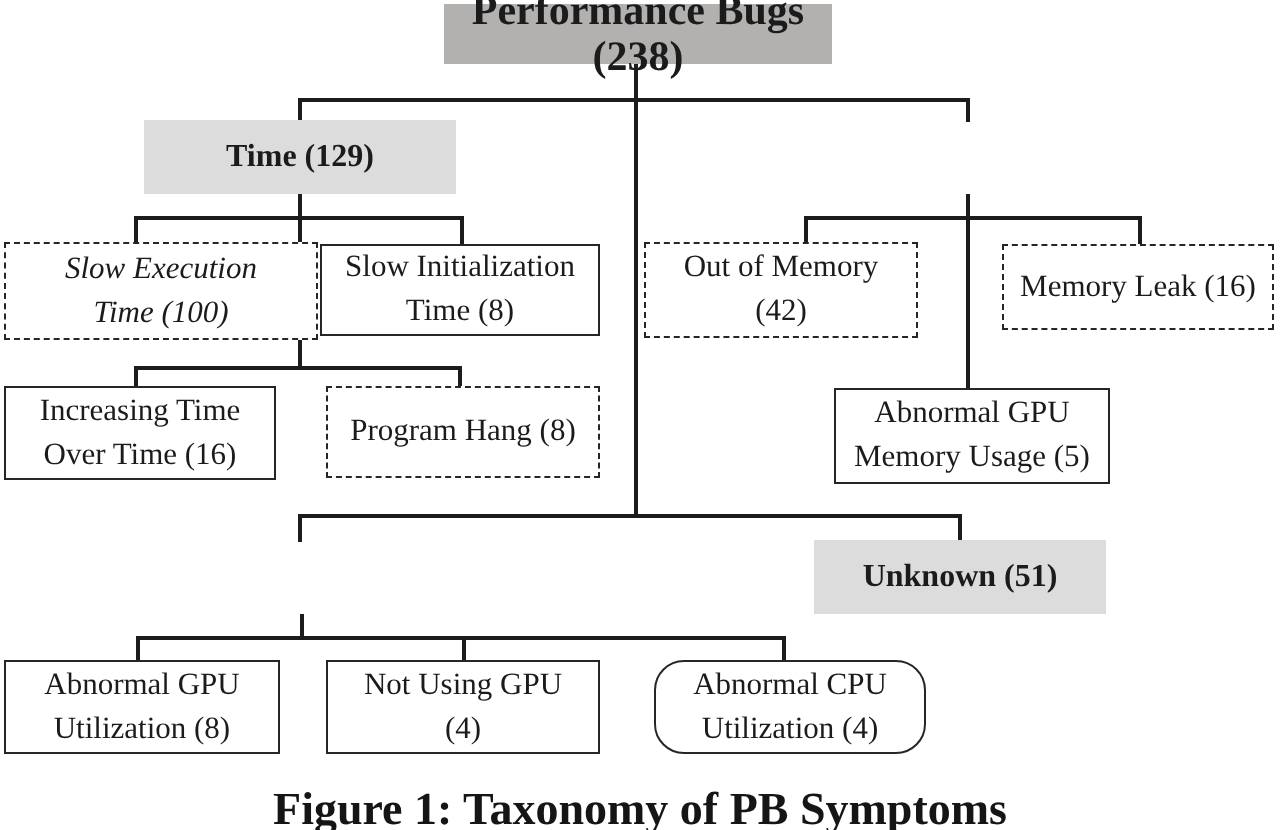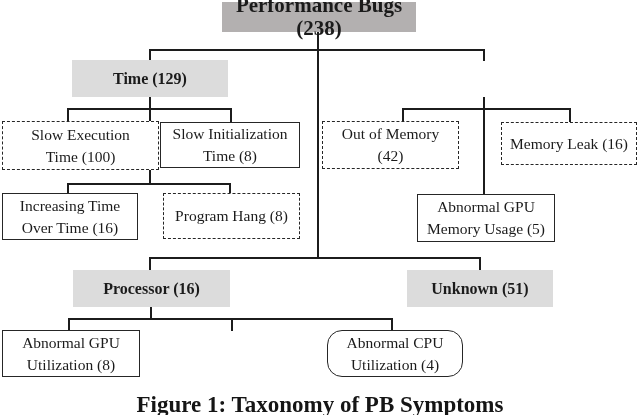--- a/index.html
+++ b/index.html
@@ -20,21 +20,21 @@
   .leaf-dashed{background:#ffffff;border:1.7px dashed #262626;}
   .hline,.vline{position:absolute;background:#1c1c1c;}
   .hline{height:2px;}
   .vline{width:2px;}
   
   #n-root{left:222px;top:2px;width:194px;height:30px;}
   #n-time{left:72px;top:60px;width:156px;height:37px;}
   #n-memory{left:407px;top:60px;width:155px;height:37px;}
   #n-processor{left:73px;top:270px;width:157px;height:37px;}
   #n-unknown{left:407px;top:270px;width:146px;height:37px;}
-  #n-slowexec{left:2px;top:121px;width:157px;height:49px;}
+  #n-slowexec{left:2px;top:121px;width:157px;height:49px;font-style:italic;}
   #n-slowinit{left:160px;top:122px;width:140px;height:46px;}
   #n-oom{left:322px;top:121px;width:137px;height:48px;}
   #n-memleak{left:501px;top:122px;width:136px;height:43px;}
   #n-inctime{left:2px;top:193px;width:136px;height:47px;text-align:center;}
   #n-hang{left:163px;top:193px;width:137px;height:46px;}
   #n-gpumem{left:417px;top:194px;width:138px;height:48px;}
   #n-gpuutil{left:2px;top:330px;width:138px;height:47px;}
   #n-nogpu{left:163px;top:330px;width:137px;height:47px;}
   #n-cpuutil{left:327px;top:330px;width:136px;height:47px;border-radius:15px;}
   .caption{
@@ -71,36 +71,37 @@
 
   <div class="vline" style="left:150px;top:307px;height:13px"></div>
   <div class="hline" style="left:68px;top:318px;width:325px"></div>
   <div class="vline" style="left:68px;top:318px;height:13px"></div>
   <div class="vline" style="left:231px;top:318px;height:13px"></div>
   <div class="vline" style="left:391px;top:318px;height:13px"></div>
 
   <div class="box rootbox" id="n-root">Performance Bugs (238)</div>
 
   <div class="box cat" id="n-time">Time (129)</div>
-  <div class="box cat" id="n-processor">Processor (16)</div>
   <div class="box cat" id="n-unknown">Unknown (51)</div>
 
   <div class="box leaf-dashed" id="n-slowexec">Slow Execution
 Time (100)</div>
   <div class="box leaf-solid" id="n-slowinit">Slow Initialization
 Time (8)</div>
   <div class="box leaf-solid" id="n-inctime">Increasing Time
 Over Time (16)</div>
   <div class="box leaf-dashed" id="n-hang">Program Hang (8)</div>
 
   <div class="box leaf-dashed" id="n-oom">Out of Memory
 (42)</div>
   <div class="box leaf-dashed" id="n-memleak">Memory Leak (16)</div>
   <div class="box leaf-solid" id="n-gpumem">Abnormal GPU
 Memory Usage (5)</div>
 
   <div class="box leaf-solid" id="n-gpuutil">Abnormal GPU
 Utilization (8)</div>
+  <div class="box leaf-solid" id="n-nogpu">Not Using GPU
+(4)</div>
   <div class="box leaf-solid" id="n-cpuutil">Abnormal CPU
 Utilization (4)</div>
 
   <div class="caption">Figure 1: Taxonomy of PB Symptoms</div>
 </div>
 
 </body></html>

